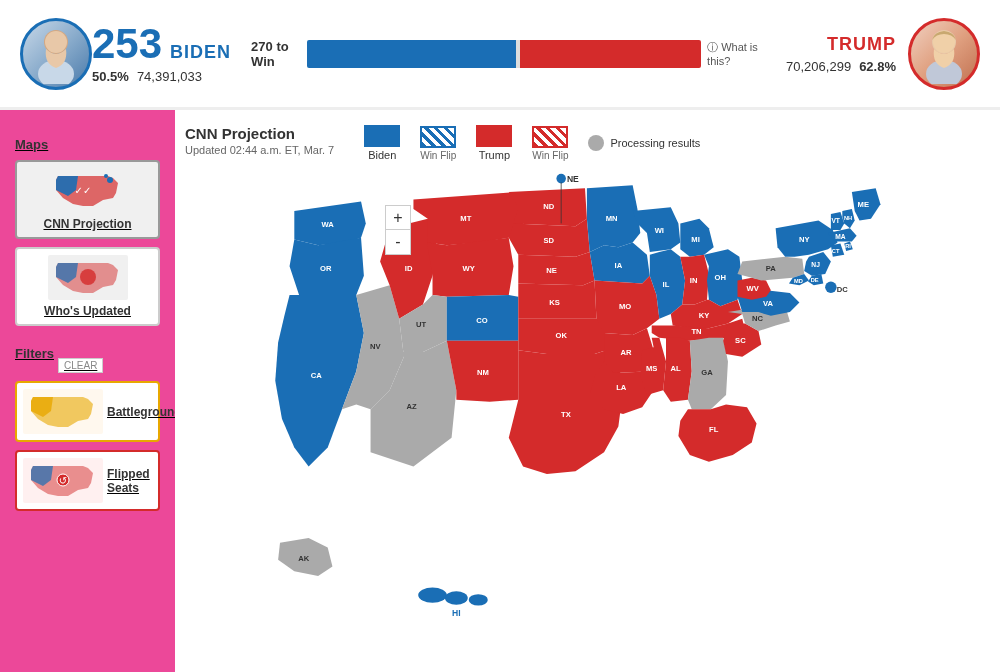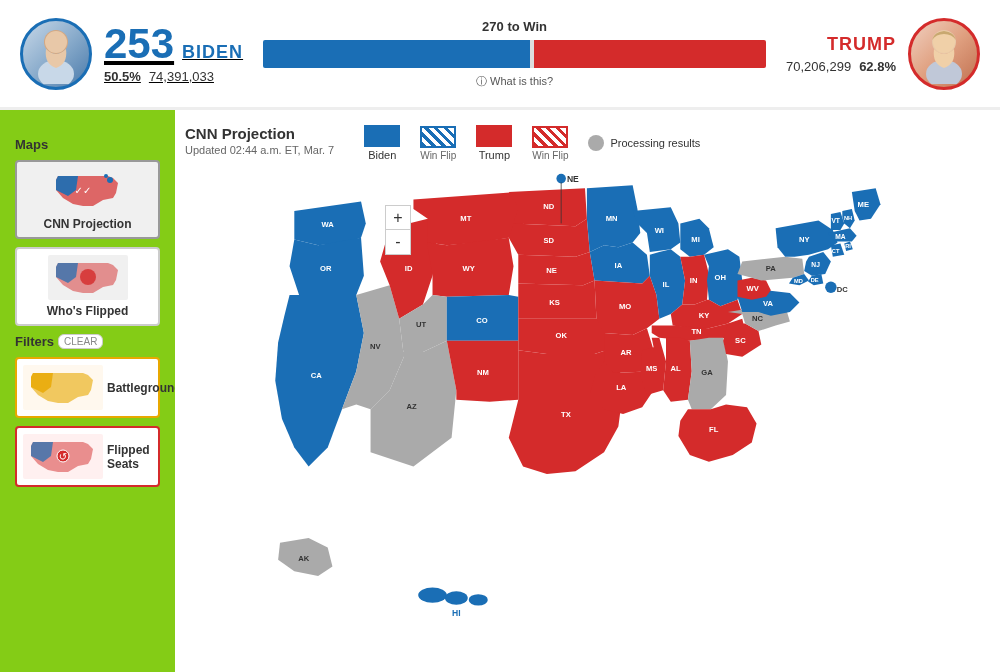--- a/index.html
+++ b/index.html
@@ -11,22 +11,21 @@
       padding: 12px 20px;
       display: flex;
       align-items: center;
       justify-content: space-between;
       border-bottom: 3px solid #eee;
       height: 110px;
     }
     .candidate-left {
       display: flex;
       align-items: center;
-      gap: 12px;
-      text-decoration: underline;
+      gap: 0;
     }
     .candidate-info-left { display: flex; flex-direction: column; }
     .candidate-votes-left {
       display: flex;
       align-items: baseline;
       gap: 8px;
     }
     .vote-count {
       font-size: 42px;
       font-weight: bold;
@@ -45,21 +44,21 @@
       display: flex;
       gap: 8px;
       margin-top: 4px;
       font-size: 13px;
       color: #333;
     }
     .pct { font-weight: bold; }
 
     .center-section {
       display: flex;
-      flex-direction: column;
+      flex-direction: row;
       align-items: center;
       gap: 6px;
       flex: 1;
       padding: 0 20px;
     }
     .win-label {
       font-size: 13px;
       font-weight: bold;
       color: #333;
     }
@@ -108,22 +107,23 @@
     .main-content {
       display: flex;
       height: calc(672px - 110px);
       background: #f8f8f8;
     }
 
     
     .sidebar {
       width: 175px;
       padding: 15px;
-      background: #84cc16;
+      background: #ec4899;
       flex-shrink: 0;
+      text-decoration: underline;
     }
     .sidebar-section-title {
       font-size: 13px;
       font-weight: bold;
       color: #333;
       margin-bottom: 8px;
       margin-top: 12px;
     }
     .map-card {
       border: 2px solid #ccc;
@@ -157,23 +157,24 @@
     .filters-header {
       display: flex;
       align-items: center;
       gap: 4px;
     }
     .clear-btn {
       font-size: 10px;
       color: #888;
       border: 1px solid #ccc;
       padding: 1px 5px;
-      border-radius: 6px;
+      border-radius: 0;
       cursor: pointer;
       background: #fff;
+      margin-top: 24px;
     }
     .filter-card {
       border: 2px solid #e8a800;
       border-radius: 4px;
       padding: 6px;
       margin-bottom: 8px;
       background: #fff;
       cursor: pointer;
       display: flex;
       flex-direction: row;
@@ -403,21 +404,21 @@
 
     <div class="map-card">
       <div class="map-card-icon">
         <svg width="80" height="45" viewBox="0 0 80 45">
           <rect x="0" y="0" width="80" height="45" fill="#f0f0f0" rx="2"></rect>
           <path d="M10,8 L60,8 L65,10 L70,15 L68,25 L65,30 L55,32 L50,35 L45,38 L35,38 L25,36 L15,30 L8,22 L8,12 Z" fill="#d42b2b" opacity="0.5"></path>
           <path d="M10,8 L30,8 L28,22 L20,28 L8,22 L8,12 Z" fill="#1a6eb5" opacity="0.7"></path>
           <circle cx="40" cy="22" r="8" fill="#d42b2b" opacity="0.8"></circle>
         </svg>
       </div>
-      <div class="map-card-label">Who's Flipped</div>
+      <div class="map-card-label">Who's Updated</div>
     </div>
 
     <div class="filters-header">
       <div class="sidebar-section-title" style="margin:0">Filters</div>
       <button class="clear-btn">CLEAR</button>
     </div>
 
     <div class="filter-card" style="margin-top:8px">
       <div class="map-card-icon">
         <svg width="80" height="45" viewBox="0 0 80 45">

